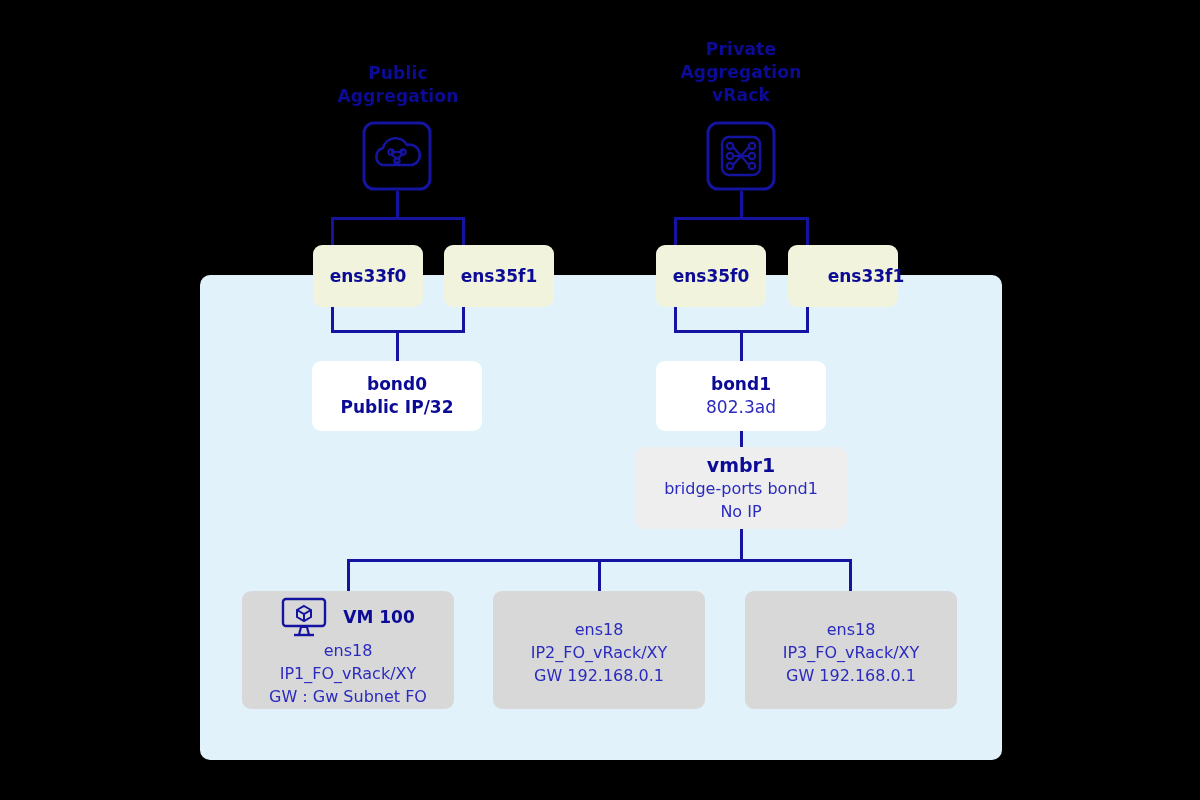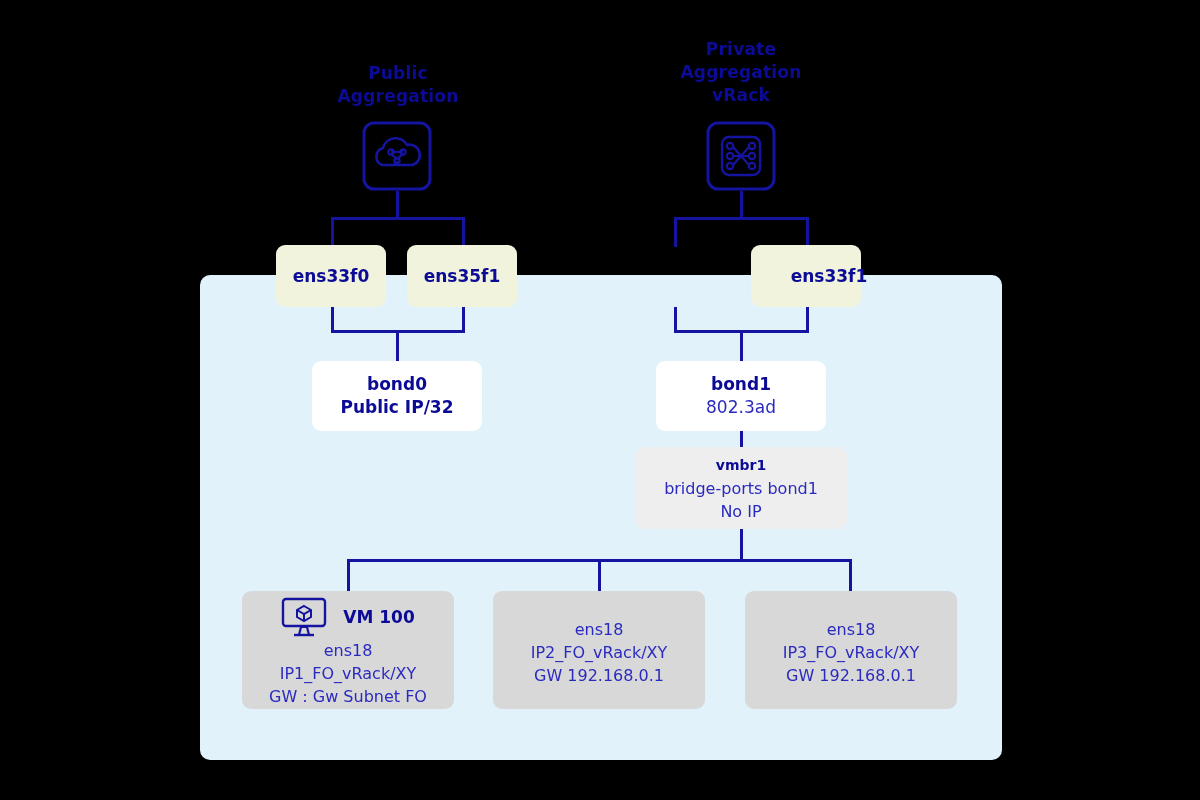--- a/index.html
+++ b/index.html
@@ -81,40 +81,41 @@
     color: #2a2ac0;
     font-weight: normal;
   }
 
   .nic {
     width: 110px;
     height: 62px;
     background: #f1f3dc;
     border-radius: 9px;
     font-size: 17px;
+    margin-left: 37px;
   }
   .nic .title { font-size: 17px; }
 
   .bond {
     width: 170px;
     height: 70px;
     background: #ffffff;
     border-radius: 9px;
   }
   .bond .title { font-size: 17px; line-height: 23px; }
   .bond .sub   { font-size: 17px; line-height: 23px; }
   .bond.bold-sub .sub { color: #0b0b96; font-weight: bold; }
 
   .bridge {
     width: 212px;
     height: 82px;
     background: #eeeeee;
     border-radius: 9px;
   }
-  .bridge .title { font-size: 14px; line-height: 24px; }
+  .bridge .title { font-size: 19px; line-height: 24px; }
   .bridge .sub   { font-size: 16px; line-height: 23px; }
 
   .vm {
     width: 212px;
     height: 118px;
     background: #d8d8d8;
     border-radius: 9px;
     padding-top: 4px;
   }
   .vm .vm-head {
@@ -192,20 +193,23 @@
       <circle cx="46" cy="45" r="3.2" fill="none" stroke="#1414a0" stroke-width="2.2"></circle>
       <path d="M27 26 L43 44 M43 26 L27 44 M27 35 L43 35" stroke="#1414a0" stroke-width="2.2" fill="none"></path>
     </svg>
   </div>
 
   <div class="line-v" style="left:740px; top:191px; height:28px;"></div>
   <div class="line-h" style="left:674px; top:217px; width:134px;"></div>
   <div class="line-v" style="left:674px; top:217px; height:30px;"></div>
   <div class="line-v" style="left:806px; top:217px; height:30px;"></div>
 
+  <div class="node nic" style="left:619px; top:245px;">
+    <div class="title">ens35f0</div>
+  </div>
   <div class="node nic" style="left:751px; top:245px;padding-left:46px;">
     <div class="title">ens33f1</div>
   </div>
 
   <div class="line-v" style="left:674px; top:307px; height:26px;"></div>
   <div class="line-v" style="left:806px; top:307px; height:26px;"></div>
   <div class="line-h" style="left:674px; top:330px; width:135px;"></div>
   <div class="line-v" style="left:740px; top:330px; height:32px;"></div>
 
   <div class="node bond" style="left:656px; top:361px;">

